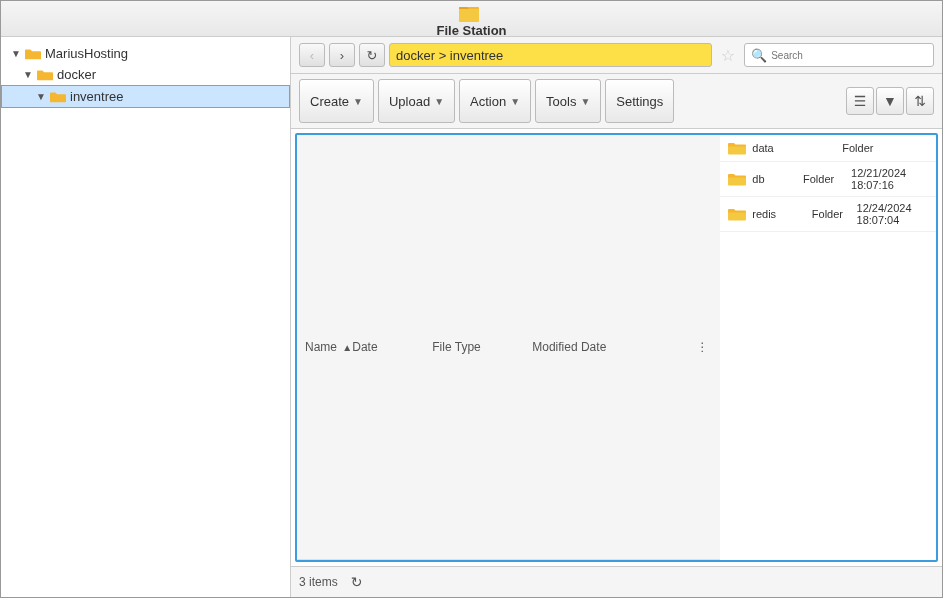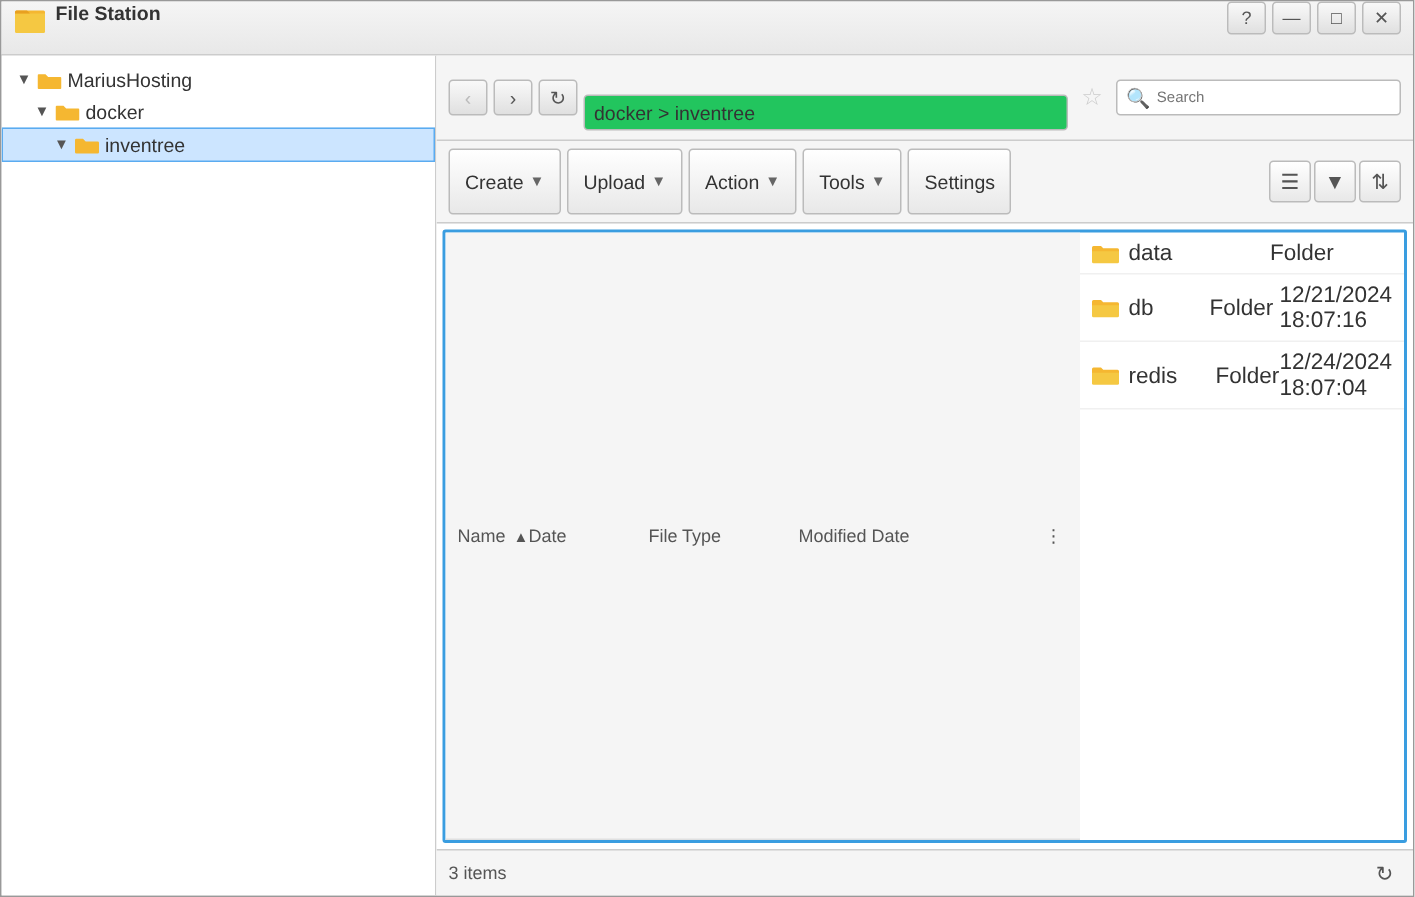--- a/index.html
+++ b/index.html
@@ -1,21 +1,21 @@
 <!DOCTYPE html>
 <html><head>
   <meta charset="utf-8">
   <style>
     * { box-sizing: border-box; margin: 0; padding: 0; }
     body { font-family: Arial, sans-serif; font-size: 13px; background: #ddd; width: 943px; height: 598px; overflow: hidden; }
 
     .window { width: 943px; height: 598px; background: #f0f0f0; border: 1px solid #999; display: flex; flex-direction: column; }
 
     
-    .titlebar { background: linear-gradient(to bottom, #f5f5f5, #e8e8e8); border-bottom: 1px solid #ccc; height: 36px; display: flex; padding: 0 8px; flex-shrink: 0; }
+    .titlebar { background: linear-gradient(to bottom, #f5f5f5, #e8e8e8); border-bottom: 1px solid #ccc; height: 36px; display: flex; align-items: center; padding: 0 8px; flex-shrink: 0; flex-direction: column; }
     .titlebar-icon { width: 22px; height: 22px; margin-right: 6px; }
     .titlebar-icon svg { width: 22px; height: 22px; }
     .titlebar-title { font-size: 13px; font-weight: bold; color: #333; flex: 1; }
     .titlebar-controls { display: flex; gap: 4px; }
     .titlebar-btn { width: 26px; height: 22px; background: linear-gradient(to bottom, #f9f9f9, #e0e0e0); border: 1px solid #bbb; border-radius: 3px; cursor: pointer; display: flex; align-items: center; justify-content: center; font-size: 12px; color: #555; }
 
     
     .main-content { display: flex; flex: 1; overflow: hidden; }
 
     
@@ -28,21 +28,21 @@
     .indent2 { padding-left: 20px; }
     .indent3 { padding-left: 32px; }
 
     
     .file-panel { flex: 1; display: flex; flex-direction: column; background: #fff; overflow: hidden; }
 
     
     .address-bar { display: flex; align-items: center; padding: 6px 8px; border-bottom: 1px solid #ccc; background: #f5f5f5; gap: 4px; flex-shrink: 0; }
     .nav-btn { width: 26px; height: 24px; background: linear-gradient(to bottom, #f9f9f9, #e0e0e0); border: 1px solid #bbb; border-radius: 3px; cursor: pointer; display: flex; align-items: center; justify-content: center; font-size: 13px; color: #555; }
     .nav-btn.disabled { color: #bbb; cursor: default; }
-    .address-box { flex: 1; height: 24px; border: 1px solid #bbb; border-radius: 3px; background: #22c55e; display: flex; align-items: center; padding: 0 6px; font-size: 13px; color: #333; margin-top: 20px; }
+    .address-box { flex: 1; height: 24px; border: 1px solid #bbb; border-radius: 3px; background: #fde047; display: flex; align-items: center; padding: 0 6px; font-size: 13px; color: #333; }
     .star-btn { width: 24px; height: 24px; display: flex; align-items: center; justify-content: center; font-size: 16px; color: #ccc; cursor: pointer; }
     .search-box { display: flex; align-items: center; height: 24px; border: 1px solid #bbb; border-radius: 3px; background: #fff; padding: 0 6px; gap: 4px; width: 190px; }
     .search-box input { border: none; outline: none; font-size: 10px; color: #999; background: transparent; width: 100%; }
     .search-icon-wrap { color: #666; font-size: 13px; }
 
     
     .toolbar { display: flex; align-items: center; padding: 5px 8px; border-bottom: 1px solid #ccc; background: #f5f5f5; gap: 4px; flex-shrink: 0; }
     .tool-btn { height: 44px; padding: 0 10px; background: linear-gradient(to bottom, #fff, #e8e8e8); border: 1px solid #bbb; border-radius: 3px; cursor: pointer; display: flex; align-items: center; font-size: 13px; color: #333; gap: 4px; }
     .dropdown-arrow { font-size: 10px; color: #666; }
     .toolbar-right { margin-left: auto; display: flex; align-items: center; gap: 2px; }
@@ -50,25 +50,25 @@
 
     
     .file-list { flex: 1; overflow-y: auto; }
     .file-list-header { display: flex; align-items: center; padding: 4px 8px; border-bottom: 1px solid #e0e0e0; background: #f5f5f5; font-size: 12px; color: #555; font-weight: normal; }
     .col-name { flex: 1; }
     .col-size { width: 80px; }
     .col-filetype { width: 100px; }
     .col-modified { width: 160px; }
     .col-more { width: 20px; text-align: center; }
 
-    .file-row { display: flex; align-items: center; padding: 5px 8px; border-bottom: 1px solid #f0f0f0; cursor: pointer; font-size: 15px; color: #333; }
+    .file-row { display: flex; align-items: center; padding: 5px 8px; border-bottom: 1px solid #f0f0f0; cursor: pointer; font-size: 11px; color: #333; }
     .folder-icon { width: 18px; height: 16px; margin-right: 6px; flex-shrink: 0; }
 
     
-    .status-bar { display: flex; align-items: center; justify-content: space-between; padding: 4px 8px; border-top: 1px solid #ccc; background: #f5f5f5; font-size: 12px; color: #555; flex-shrink: 0; gap: 8px; }
+    .status-bar { display: flex; align-items: center; justify-content: flex-start; padding: 4px 8px; border-top: 1px solid #ccc; background: #f5f5f5; font-size: 12px; color: #555; flex-shrink: 0; gap: 8px; }
     .refresh-btn { width: 22px; height: 22px; display: flex; align-items: center; justify-content: center; font-size: 14px; color: #555; cursor: pointer; }
 
     
     .file-panel-inner { flex: 1; display: flex; flex-direction: row; border: 2px solid #3a9de0; margin: 4px; border-radius: 2px; overflow: hidden; }
 
     .header-sort { font-size: 10px; margin-left: 2px; }
   </style>
 </head>
 <body>
 

